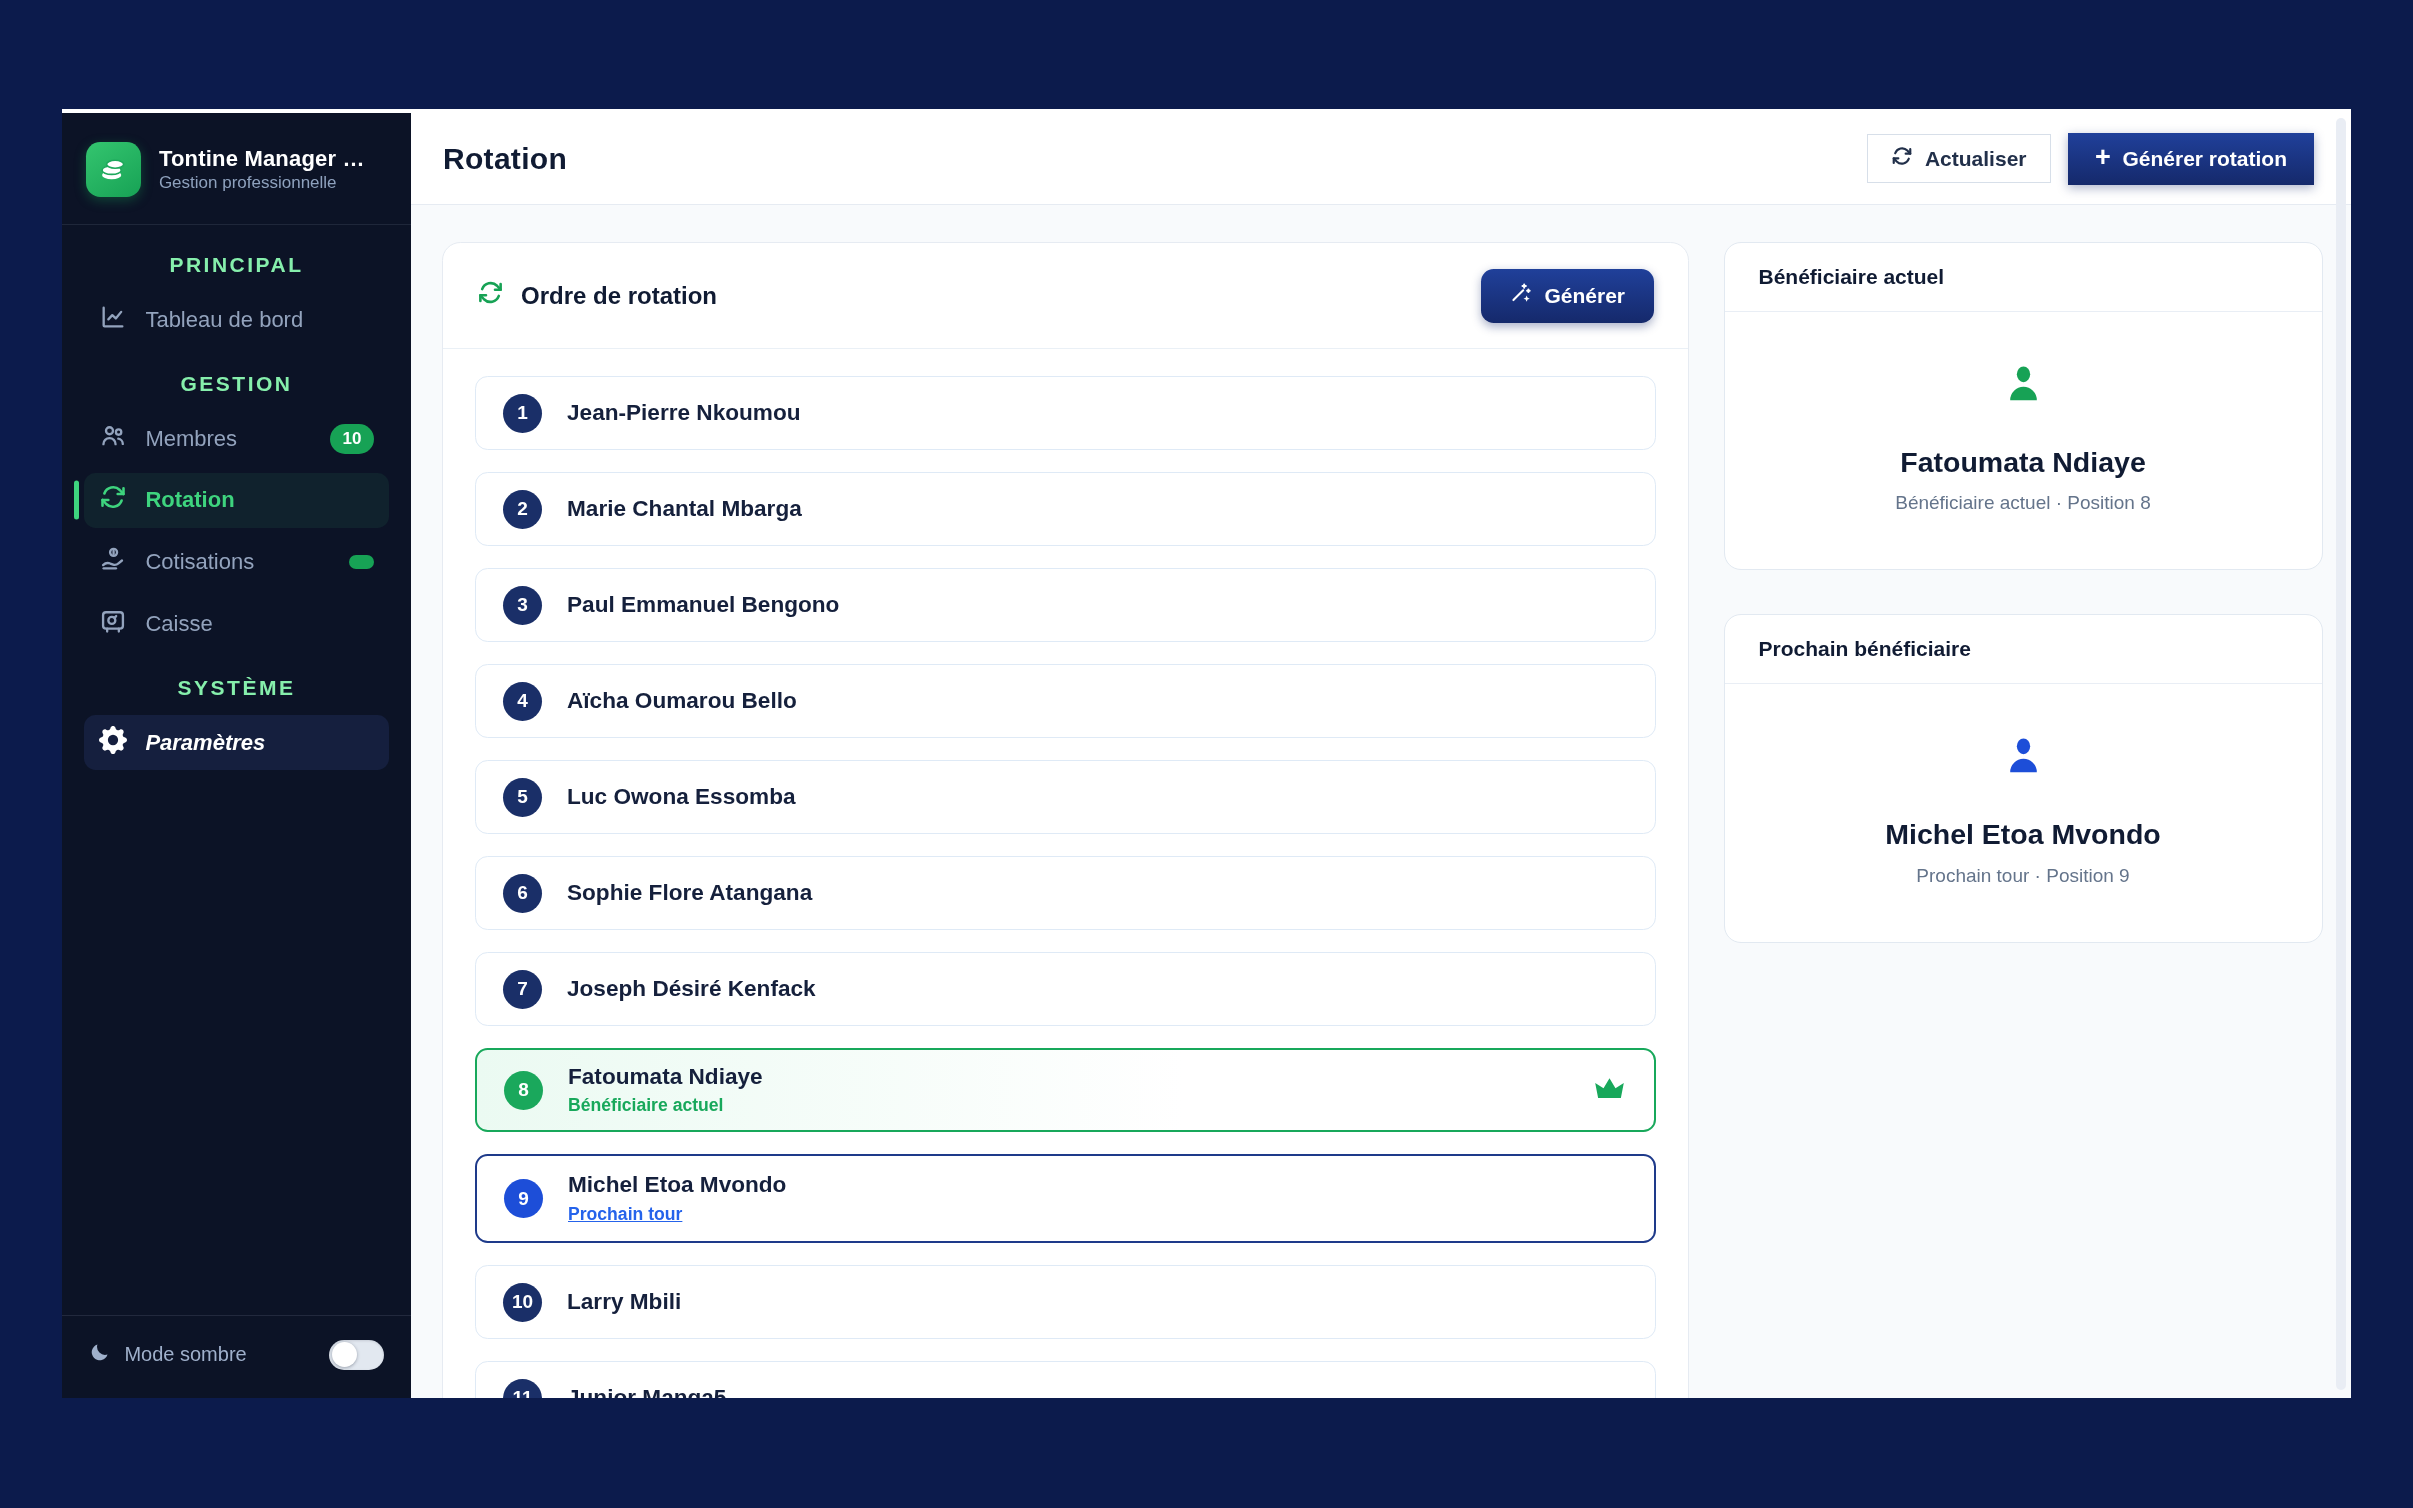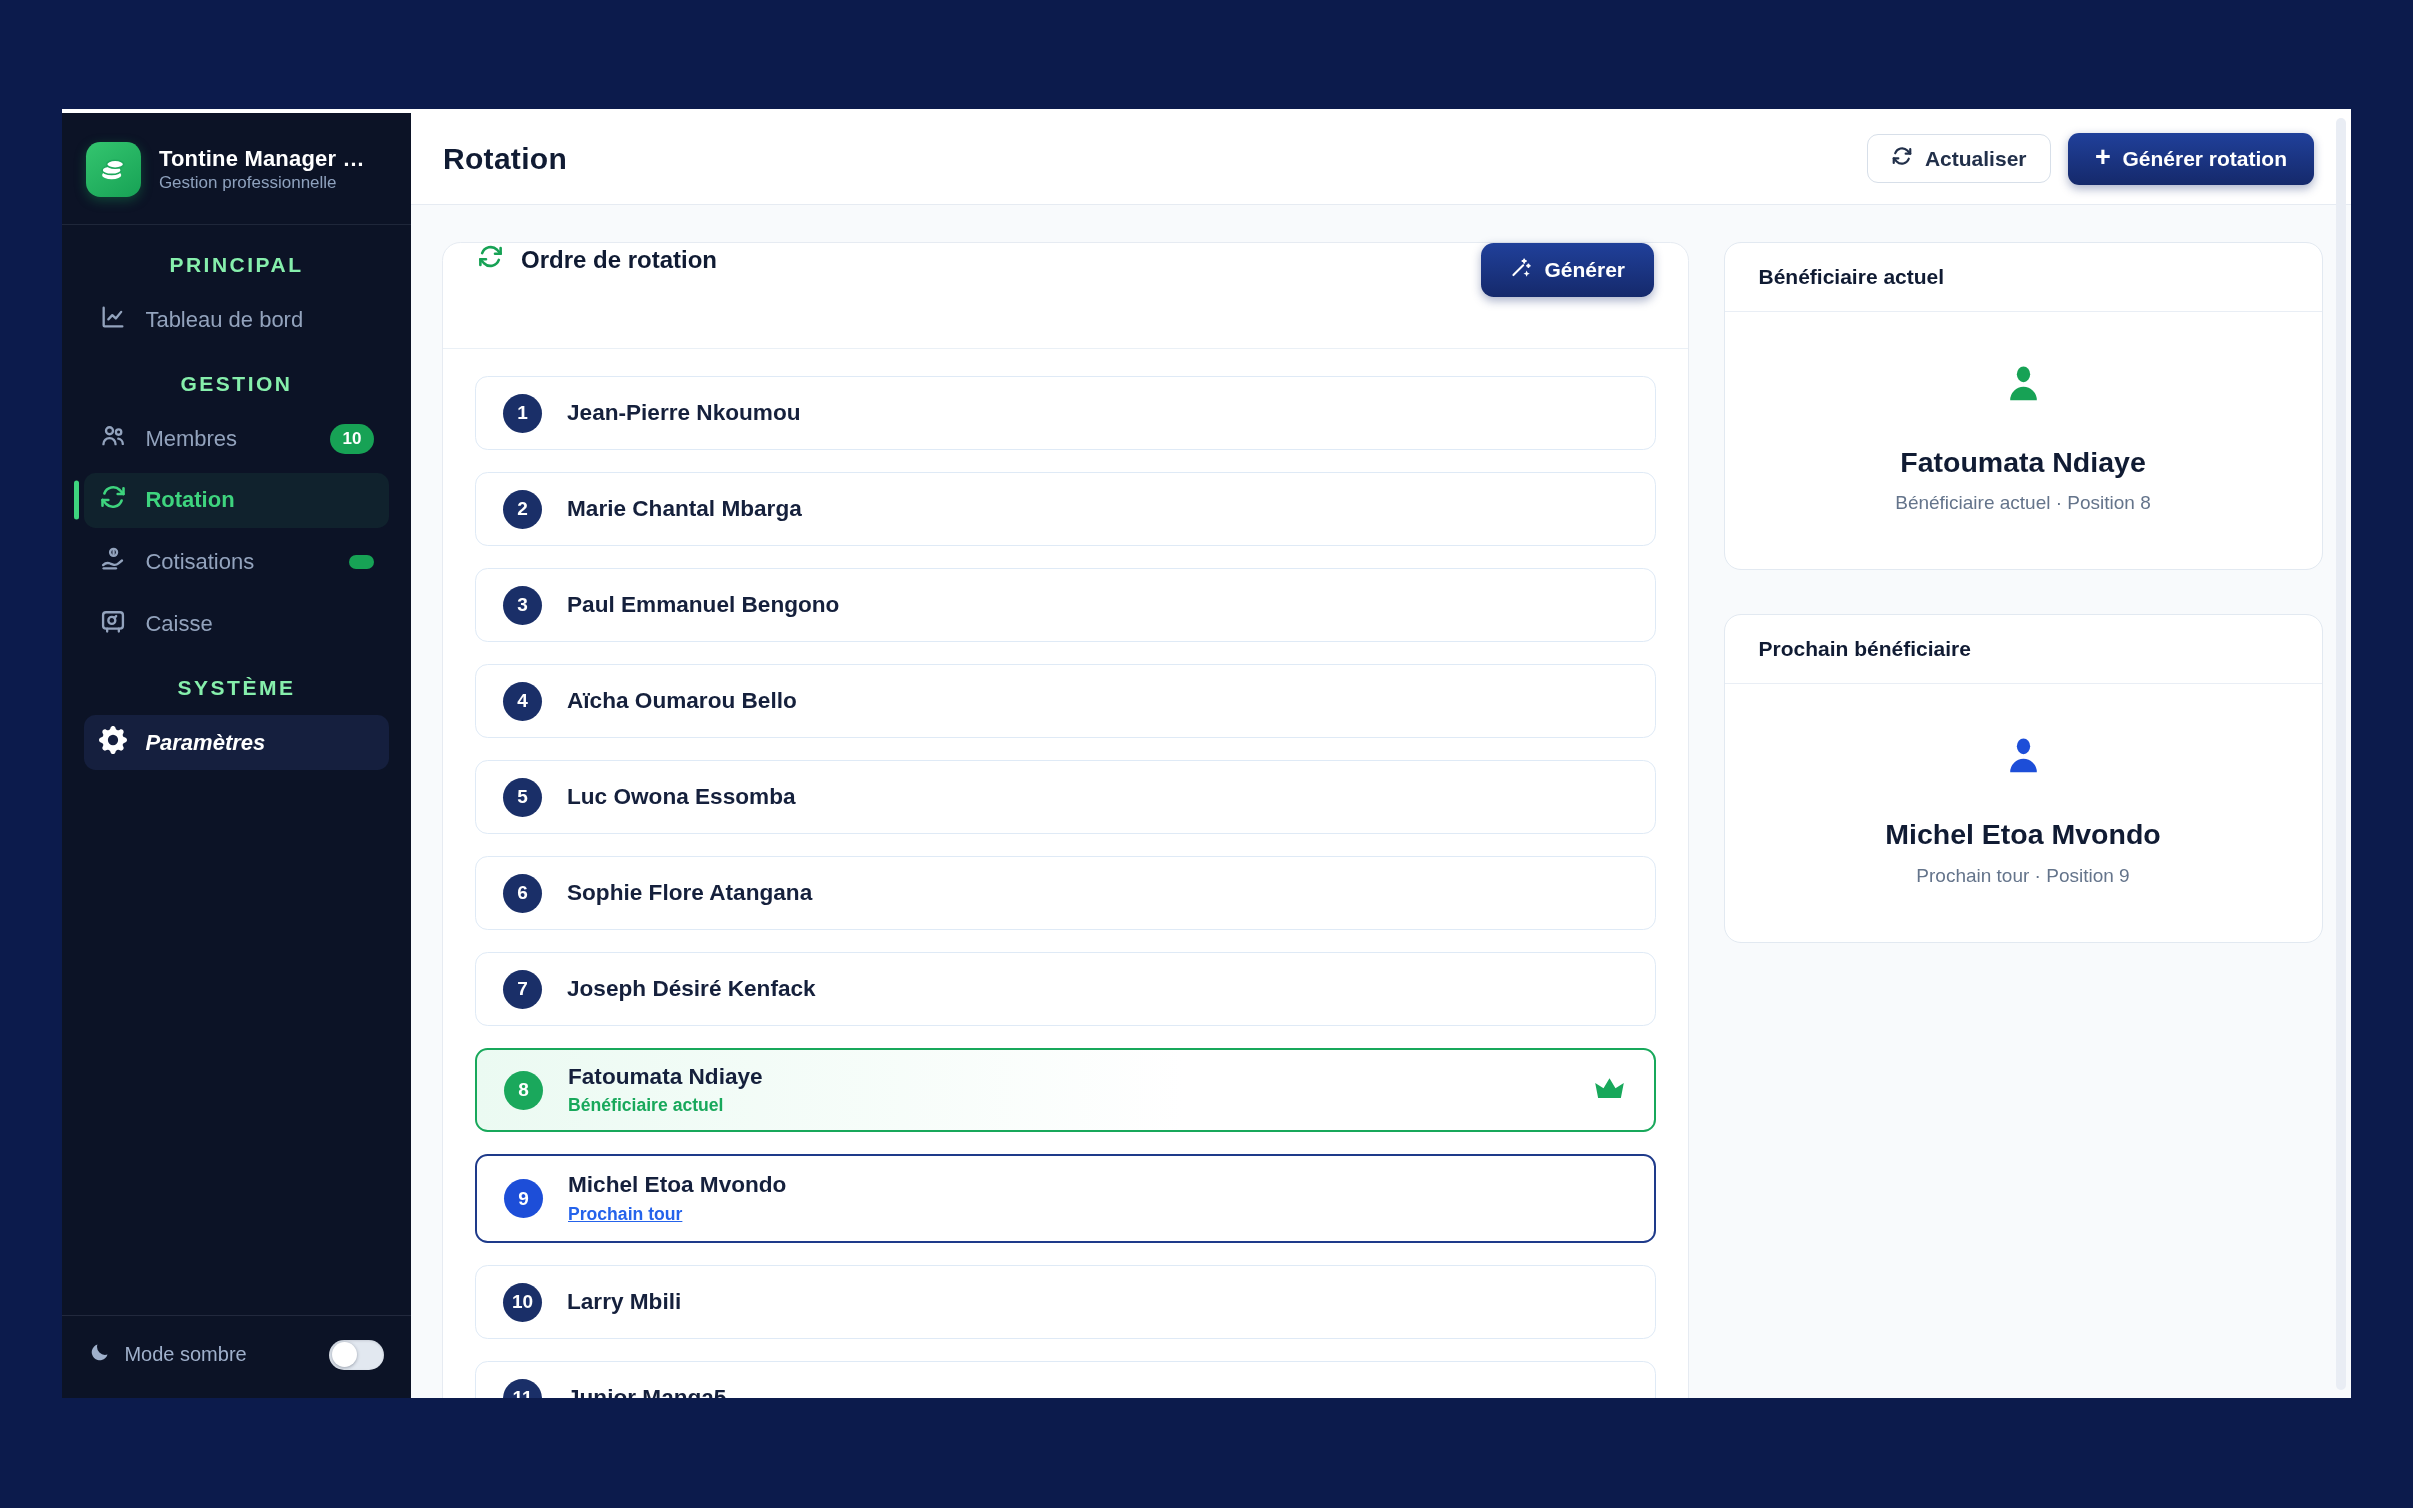--- a/index.html
+++ b/index.html
@@ -78,21 +78,21 @@
 
   
   .main { flex:1; display:flex; flex-direction:column; min-width:0; position:relative; }
   .main-header {
     height:92px; background:#ffffff; border-bottom:1.7px solid #e6ebf2;
     padding:0 37px 0 32px; display:flex; align-items:center; justify-content:space-between;
     flex-shrink:0;
   }
   .page-title { font-size:30px; font-weight:800; color:#101b33; letter-spacing:0.3px; }
   .header-actions { display:flex; gap:17px; align-items:center; }
-  .btn { display:flex; align-items:center; gap:11.7px; border-radius:11px; cursor:pointer;
+  .btn { display:flex; align-items:center; gap:11.7px; border-radius:0; cursor:pointer;
          font-weight:700; white-space:nowrap; border:none; }
   .btn-outline {
     height:49px; padding:0 23.5px; background:#fff; border:1.7px solid #d7dfe9;
     color:#22304a; font-size:21px;
   }
   .btn-outline svg { width:22px; height:22px; }
   .btn-navy {
     background:linear-gradient(180deg,#20409a,#15296b); color:#ffffff;
     box-shadow:0 3.4px 10px rgba(21,41,107,.35);
   }
@@ -102,21 +102,21 @@
   .content {
     flex:1; display:flex; gap:35px; padding:37px 28.5px 0 31px;
     overflow:hidden; align-items:flex-start;
   }
 
   .rotation-card {
     flex:1; background:#ffffff; border:1.7px solid #e6ebf2; border-radius:18.4px;
     min-width:0;
   }
   .card-head {
-    height:106px; padding:0 34px; display:flex; align-items:flex-start; justify-content:space-between;
+    height:106px; padding:0 34px; display:flex; align-items:center; justify-content:space-between;
     border-bottom:1.7px solid #eaf0f6;
   }
   .card-title { display:flex; align-items:center; gap:17px; font-size:24px; font-weight:700; color:#101b33; }
   .card-title svg { width:27px; height:27px; color:#17a255; }
   .btn-generate { height:54px; padding:0 28.5px; font-size:21px; border-radius:12.6px; }
   .btn-generate svg { width:23.5px; height:23.5px; }
 
   .list { padding:27px 32px 34px; display:flex; flex-direction:column; gap:22px; }
   .row {
     min-height:74px; background:#ffffff; border:1.7px solid #dfeaf6; border-radius:12.6px;

